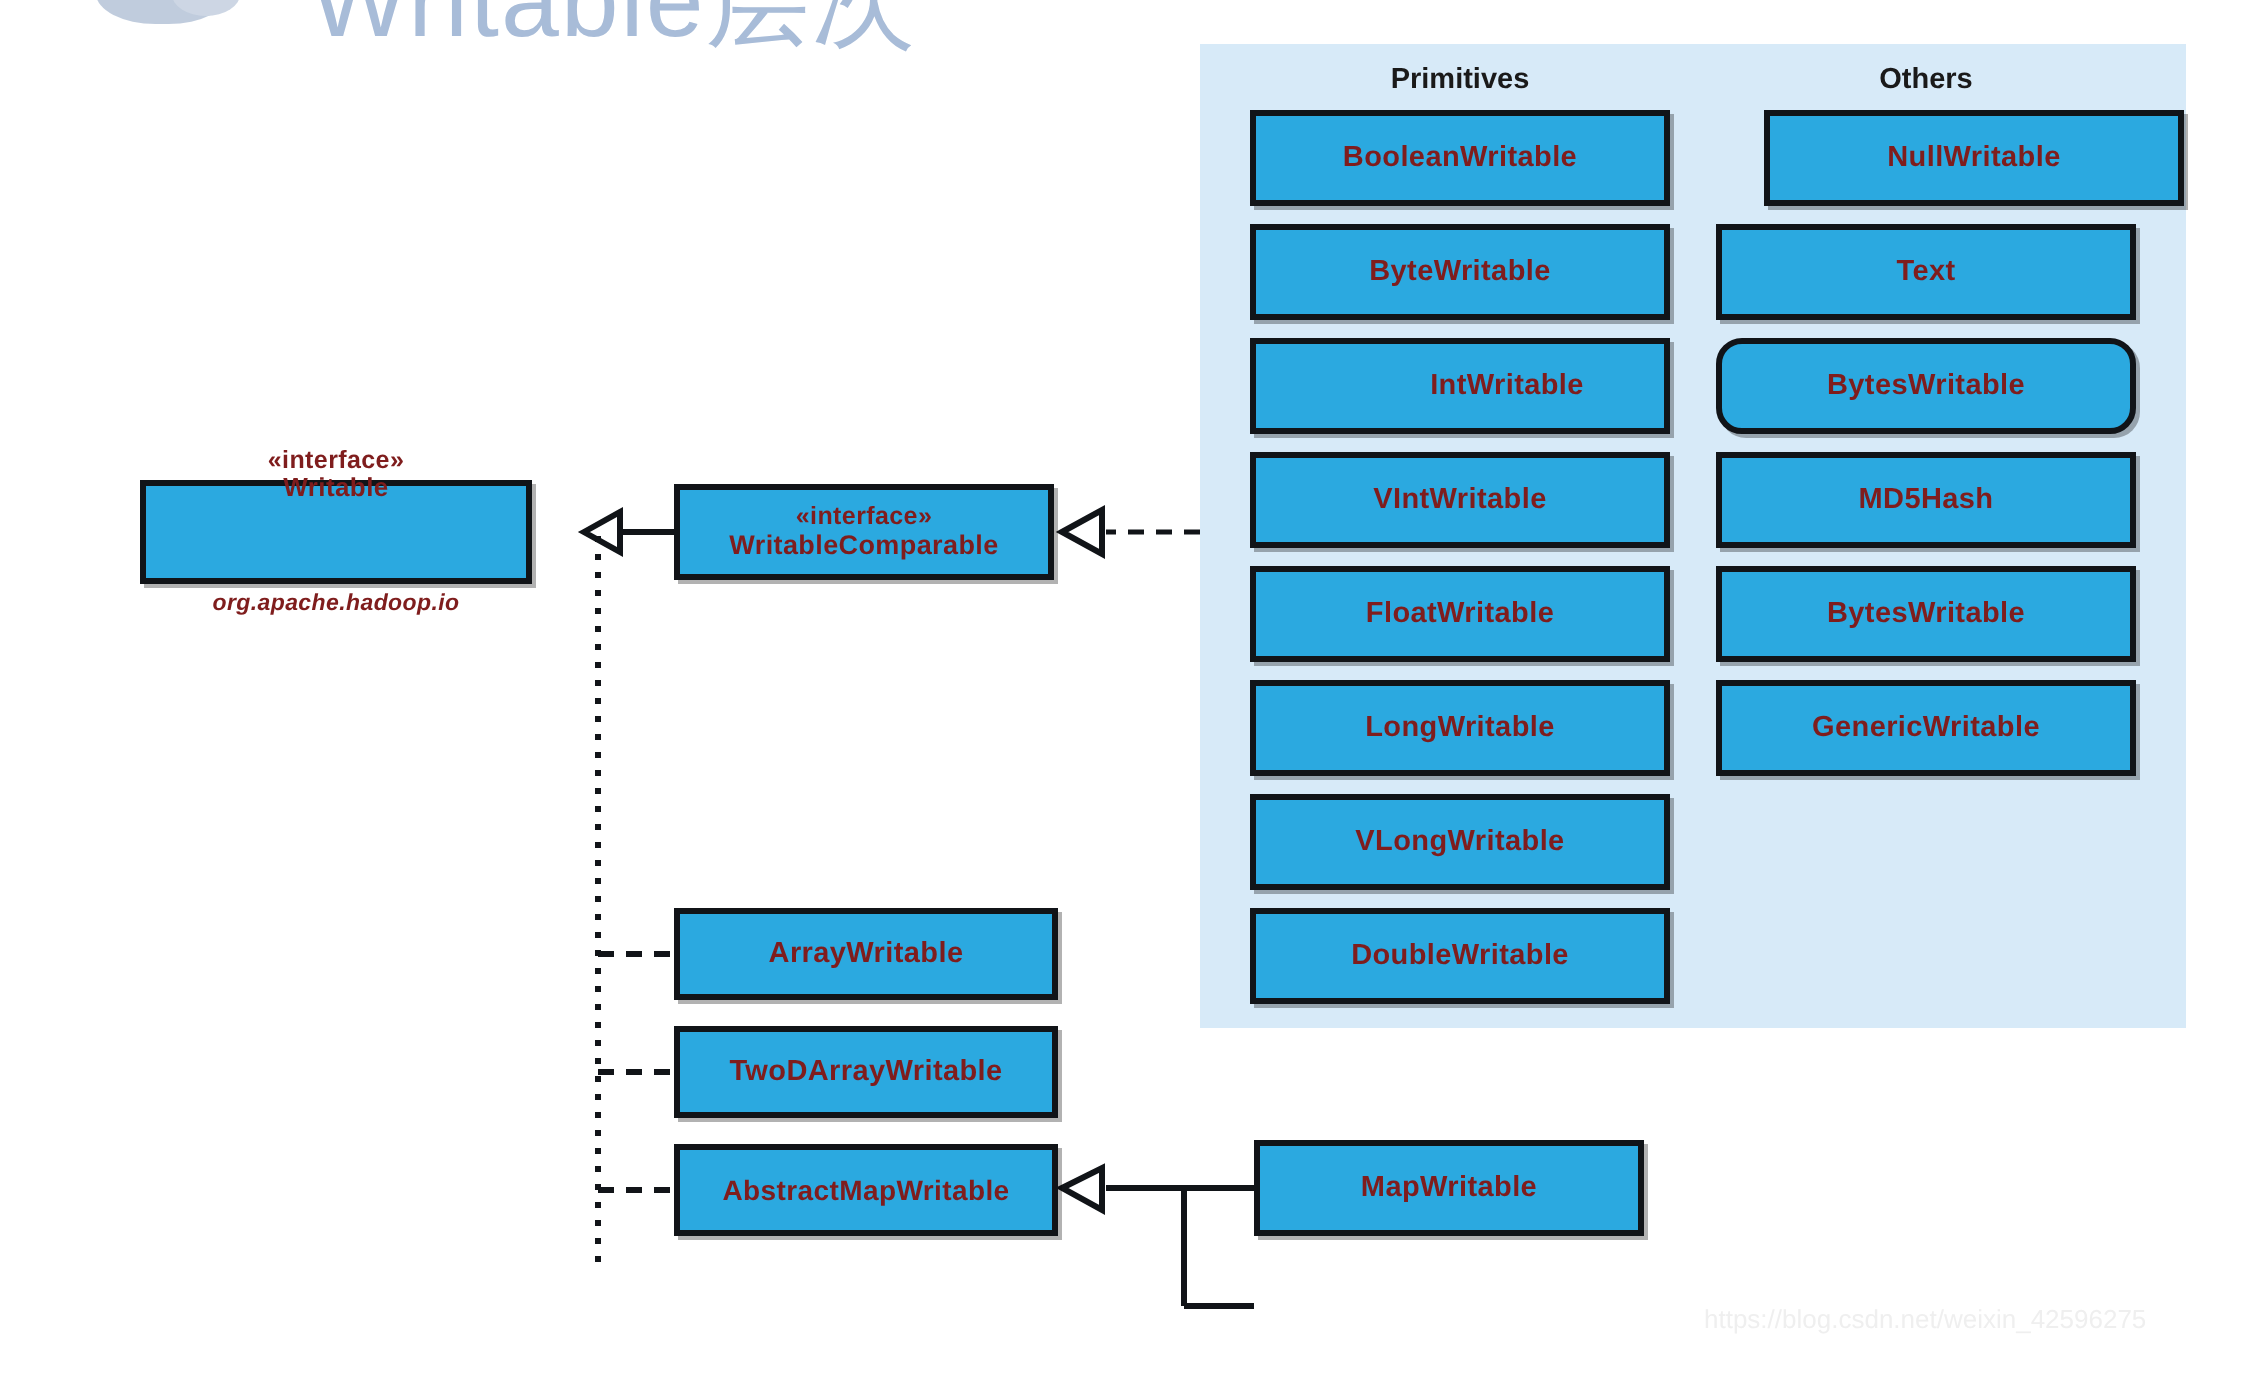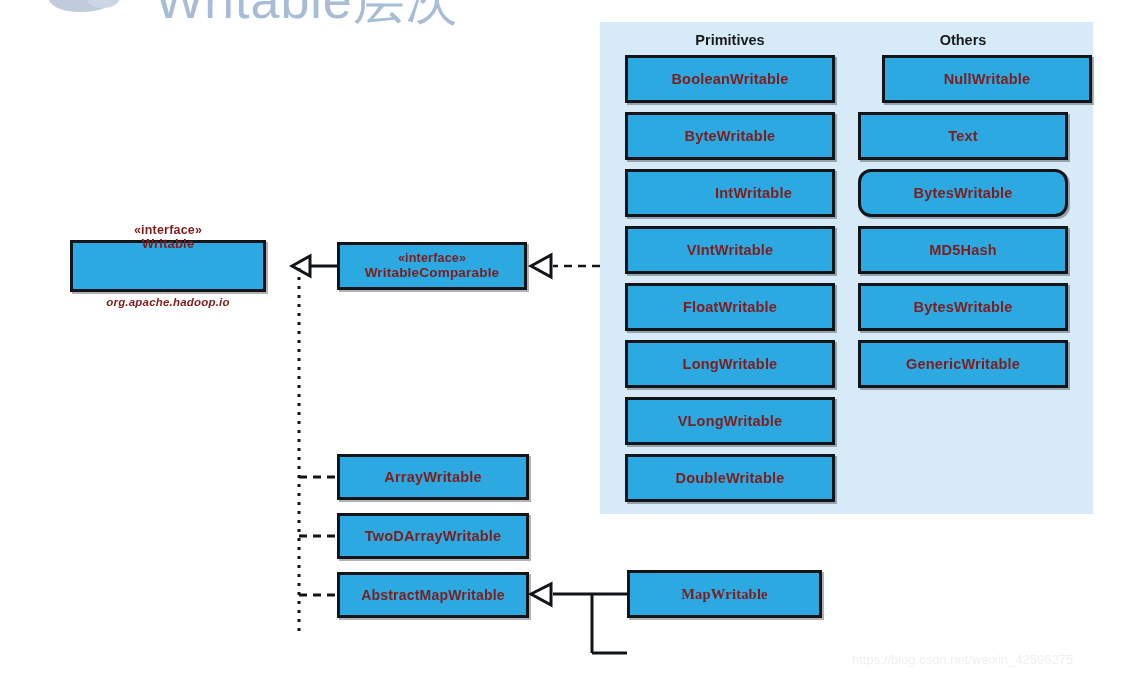--- a/index.html
+++ b/index.html
@@ -99,21 +99,21 @@
   }
   #box-writablecomparable {
     left: 337px; top: 242px; width: 190px; height: 48px;
     flex-direction: column; font-size: 13.5px; line-height: 1.15;
   }
   .stereo { font-size: 12.5px; font-weight: bold; }
 
   #box-arraywritable      { left: 337px; top: 454px; width: 192px; height: 46px; }
   #box-twodarraywritable  { left: 337px; top: 513px; width: 192px; height: 46px; }
   #box-abstractmapwritable{ left: 337px; top: 572px; width: 192px; height: 46px; font-size: 14px; }
-  #box-mapwritable        { left: 627px; top: 570px; width: 195px; height: 48px; font-family: Liberation Serif, serif; }
+  #box-mapwritable        { left: 627px; top: 570px; width: 195px; height: 48px; }
   #box-sortedmapwritable  { left: 627px; top: 629px; width: 195px; height: 48px; }
 
   
   #edges {
     position: absolute;
     left: 0; top: 0;
     width: 1132px; height: 687px;
     pointer-events: none;
   }
 

